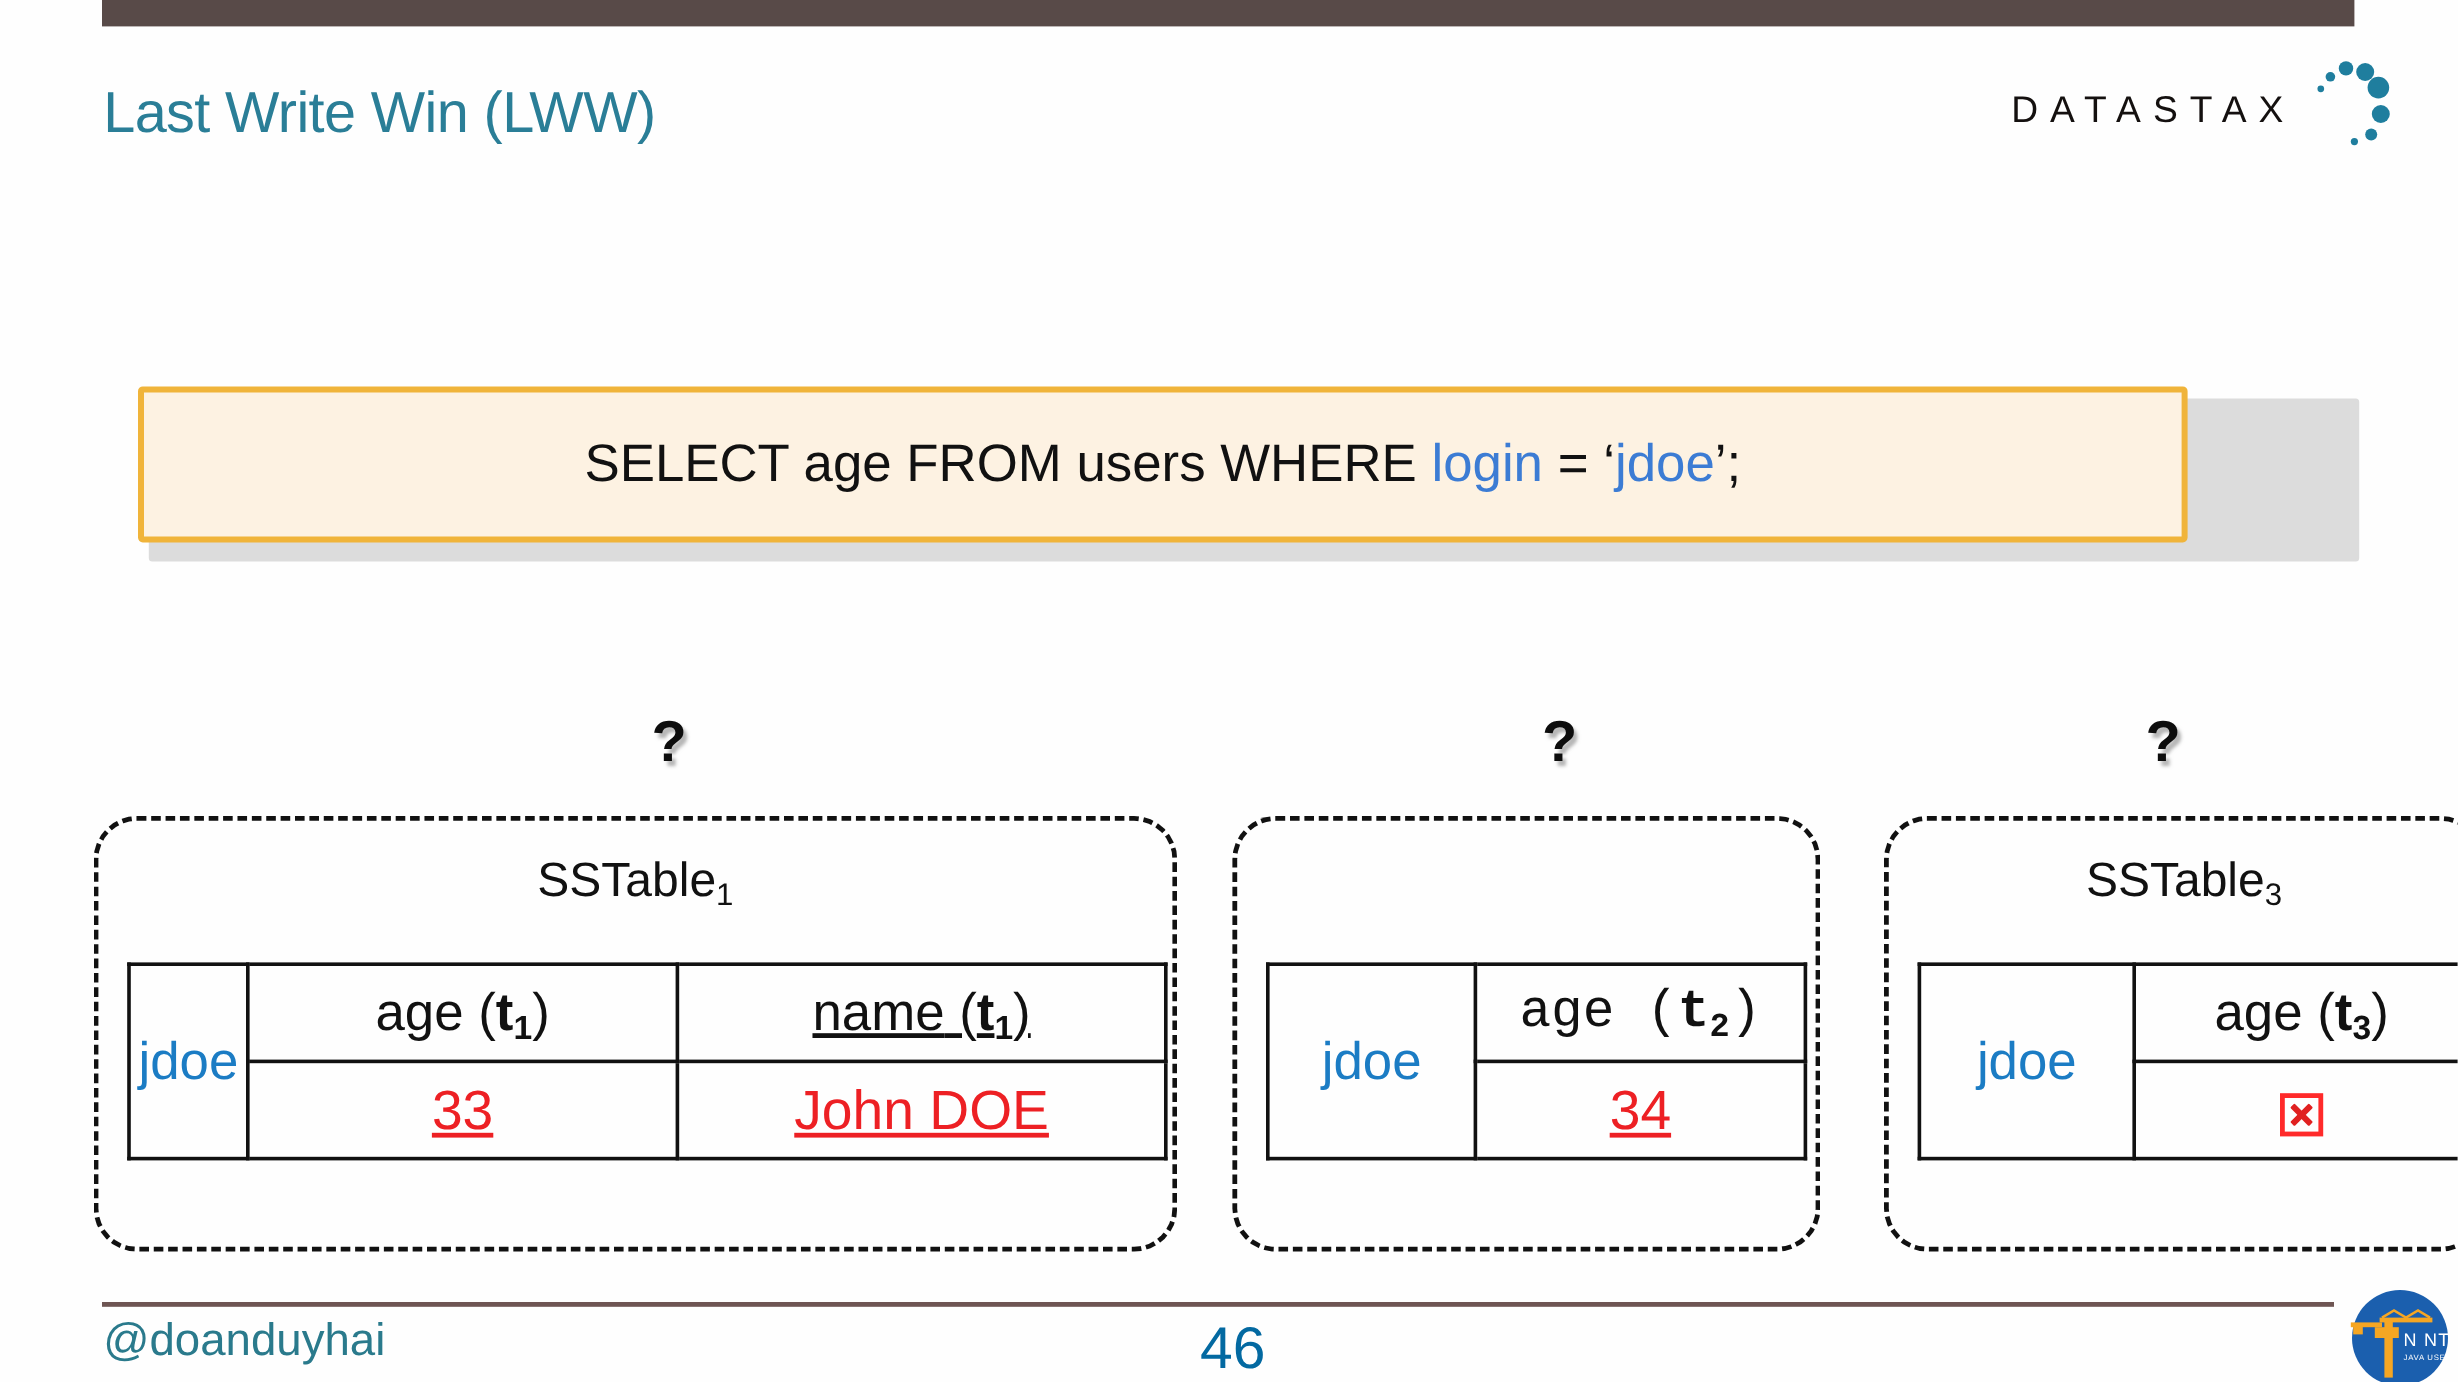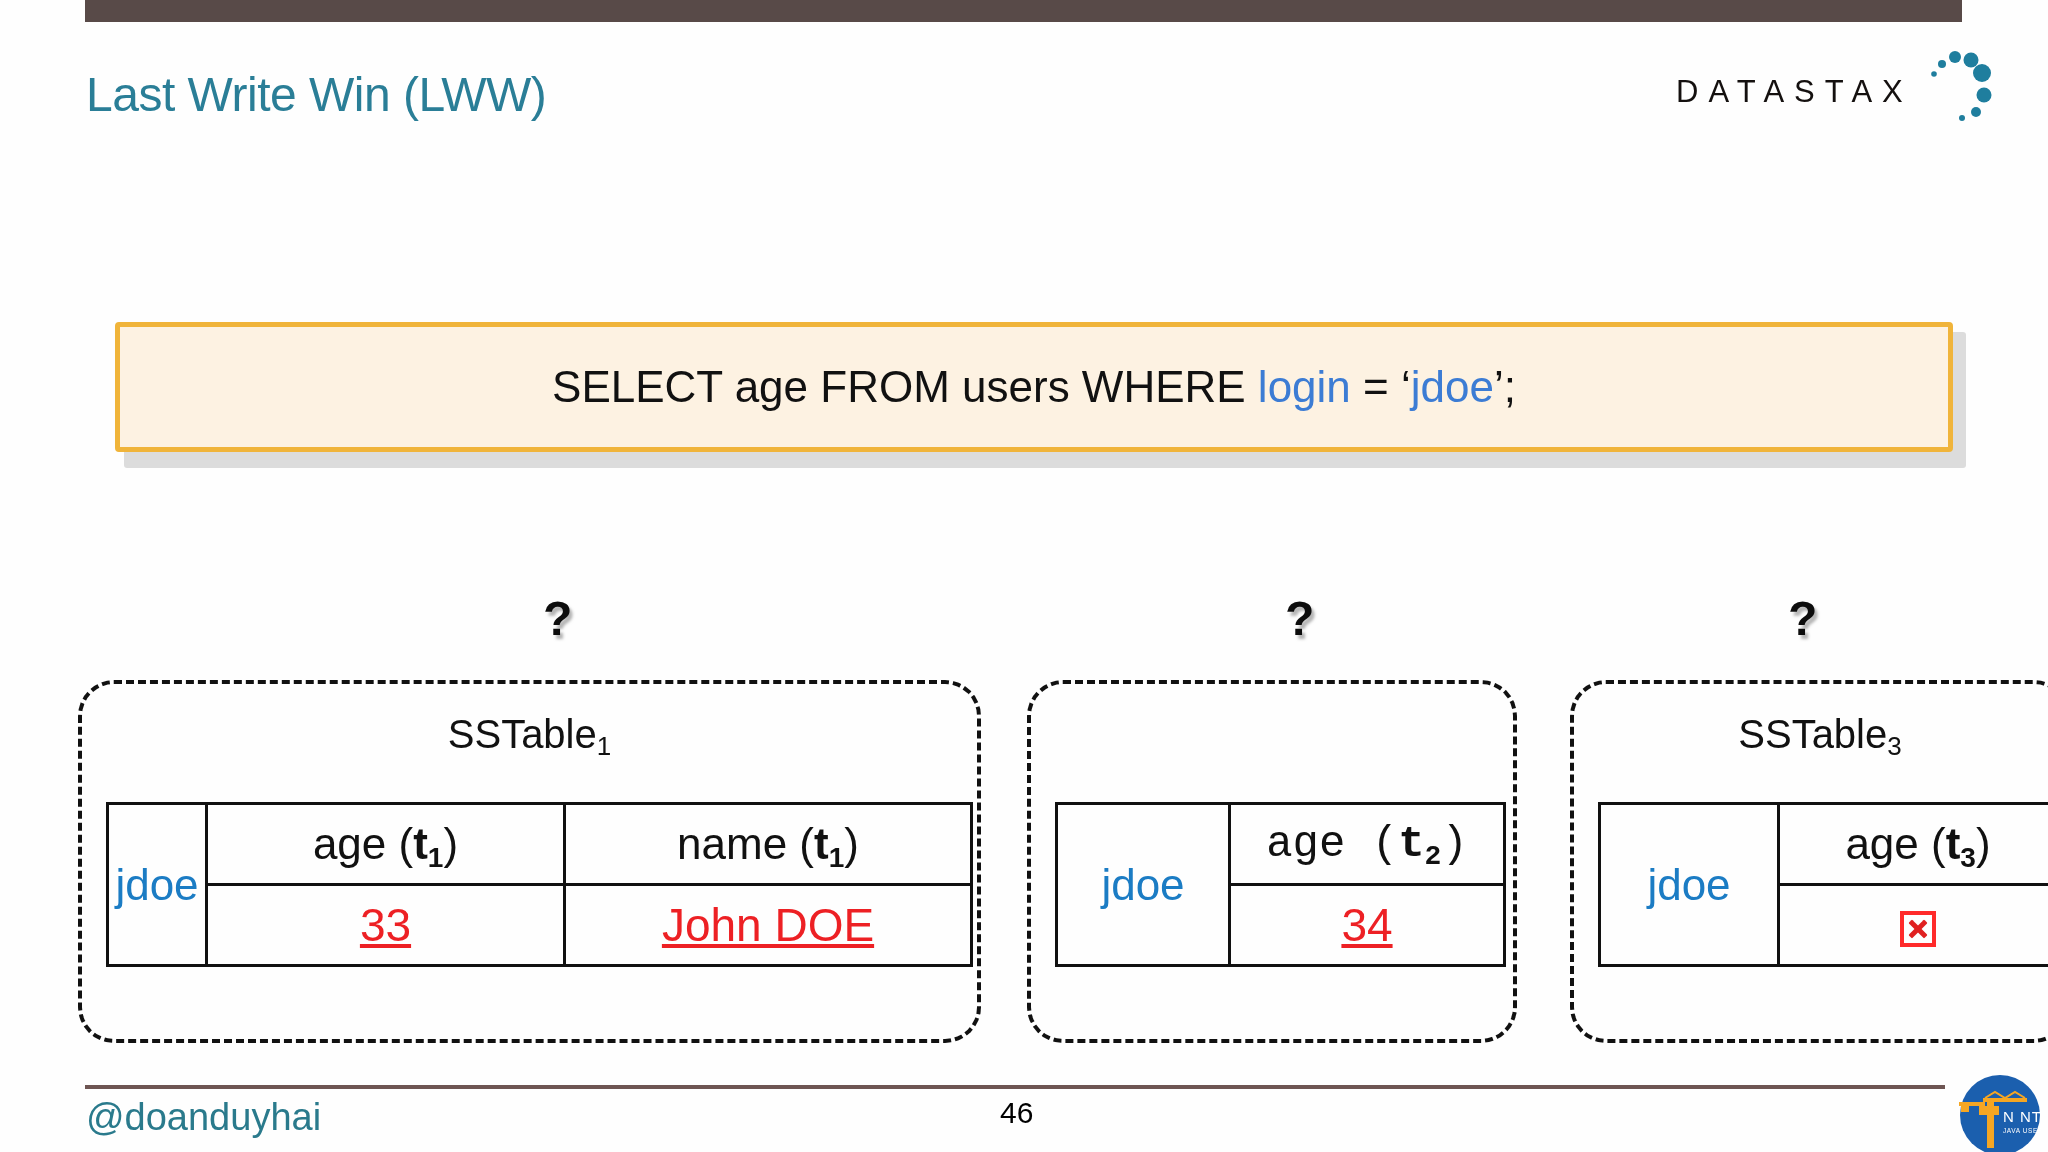--- a/index.html
+++ b/index.html
@@ -66,21 +66,21 @@
     top: 332px;
     width: 1842px;
     height: 136px;
     background: #DCDCDC;
     border-radius: 3px;
   }
   .query-box {
     position: absolute;
     left: 115px;
     top: 322px;
-    width: 1838px;
+    width: 1708px;
     height: 130px;
     background: #FDF2E2;
     border: 5px solid #F0B43A;
     border-radius: 4px;
     box-sizing: border-box;
     display: flex;
     align-items: center;
     justify-content: center;
   }
   .query-text {
@@ -222,22 +222,22 @@
     left: 86px;
     top: 1096px;
     font-size: 38px;
     color: #2A7A8C;
     font-family: "Liberation Sans", sans-serif;
   }
   .footer-page {
     position: absolute;
     left: 1000px;
     top: 1096px;
-    font-size: 30px;
-    color: #000000;
+    font-size: 49px;
+    color: #0369a1;
     font-family: "Liberation Sans", sans-serif;
     text-align: right;
   }
   .jug-logo {
     position: absolute;
     left: 1955px;
     top: 1072px;
     width: 86px;
     height: 86px;
   }
@@ -274,21 +274,21 @@
 <div class="qmark q2">?</div>
 <div class="qmark q3">?</div>
 
 <div class="sstable-group g1">
   <div class="sst-title"><span>SSTable</span><sub>1</sub></div>
   <table class="sst-table t1">
     <tbody>
         <tr>
       <td class="cell-key" rowspan="2" style="width:96px;">jdoe</td>
       <td class="cell-head" style="width:355px;"><span>age</span> (<b>t</b><sub>1</sub>)</td>
-      <td class="cell-head" style="width:404px;"><span>name</span> (<b>t</b><sub>1</sub>)</td>
+      <td class="cell-head" style="width:404px;text-decoration:underline;"><span>name</span> (<b>t</b><sub>1</sub>)</td>
     </tr>
     <tr>
       <td class="cell-val">33</td>
       <td class="cell-val">John DOE</td>
     </tr>
   </tbody>
     </table>
 </div>
 
 <div class="sstable-group g2">

